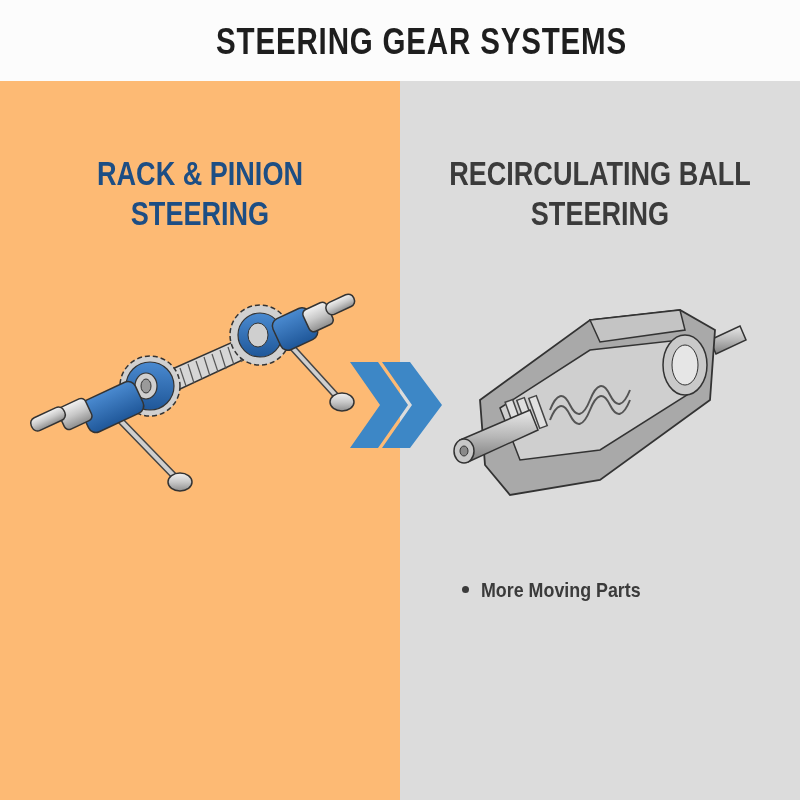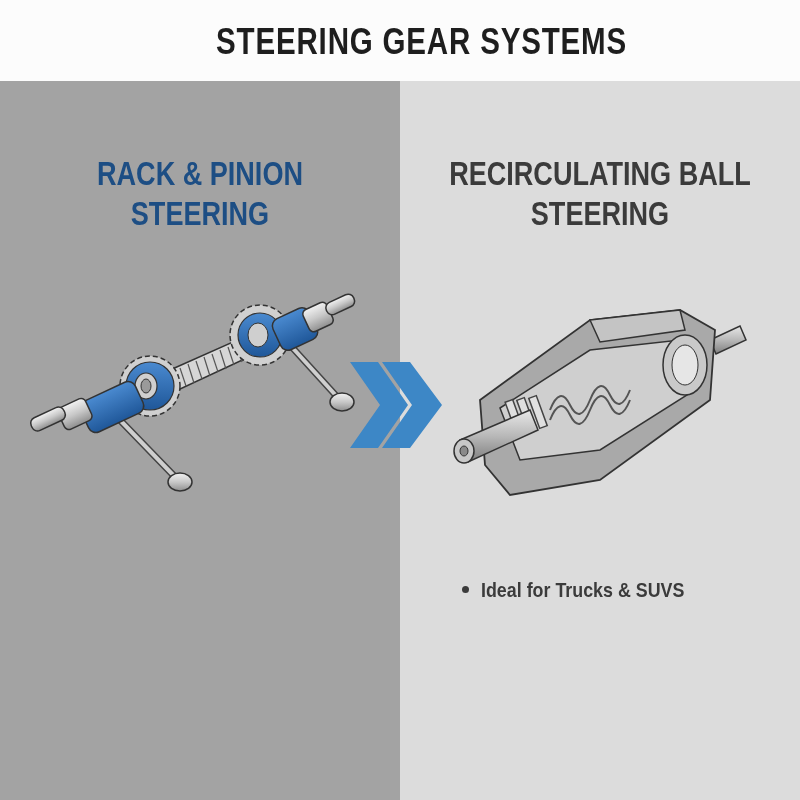--- a/index.html
+++ b/index.html
@@ -11,21 +11,21 @@
       background: #fcfcfc; display: flex; align-items: center; justify-content: center; padding-left: 44px;
     }
     .header h1 {
       font-family: "Liberation Sans", sans-serif;
       font-weight: 700; font-size: 36px; letter-spacing: 1px;
       color: #1e1e1e; transform: scaleX(0.82); white-space: nowrap;
       margin-top: 2px;
     }
 
     .panel { position: absolute; top: 81px; height: 719px; width: 400px; }
-    .panel-left { left: 0; background: #a3a3a3; }
+    .panel-left { left: 0; background: #fdba74; }
     .panel-right { left: 400px; background: #dcdcdc; text-decoration: underline; }
 
     .panel-title {
       position: absolute; left: 0; width: 400px; text-align: center;
       font-weight: 700; font-size: 33px; line-height: 40px;
       transform-origin: center; white-space: nowrap;
     }
     .panel-title span { display: block; transform: scaleX(0.82); }
     .left-title { top: 73px; color: #1d4e84; }
     .right-title { top: 73px; color: #3b3b3b; }
@@ -165,21 +165,21 @@
     <ellipse cx="245" cy="75" rx="13" ry="20" fill="#e6e6e6" stroke="#333"></ellipse>
 
     <polygon points="20,150 90,120 98,140 28,172" fill="url(#metalR)" stroke="#333" stroke-width="1.5"></polygon>
     <ellipse cx="24" cy="161" rx="10" ry="12" fill="#c8c8c8" stroke="#333" stroke-width="1.5"></ellipse>
     <ellipse cx="24" cy="161" rx="4" ry="5" fill="#8a8a8a" stroke="#333"></ellipse>
   </svg>
 
   <ul class="bullets bullets-right">
     <li>
         <span class="dot"></span>
-        <span class="txt">Ideal for Trucks &amp; SUVS</span>
+        <span class="txt">More Moving Parts</span>
       </li>
   </ul>
 </section>
 
 <svg class="arrow-icon" viewBox="0 0 96 86">
   <polygon points="0,0 28,0 58,43 28,86 0,86 30,43" fill="#3d87c6"></polygon>
   <polygon points="32,0 60,0 92,43 60,86 32,86 62,43" fill="#3d87c6"></polygon>
 </svg>
 
 </body></html>

